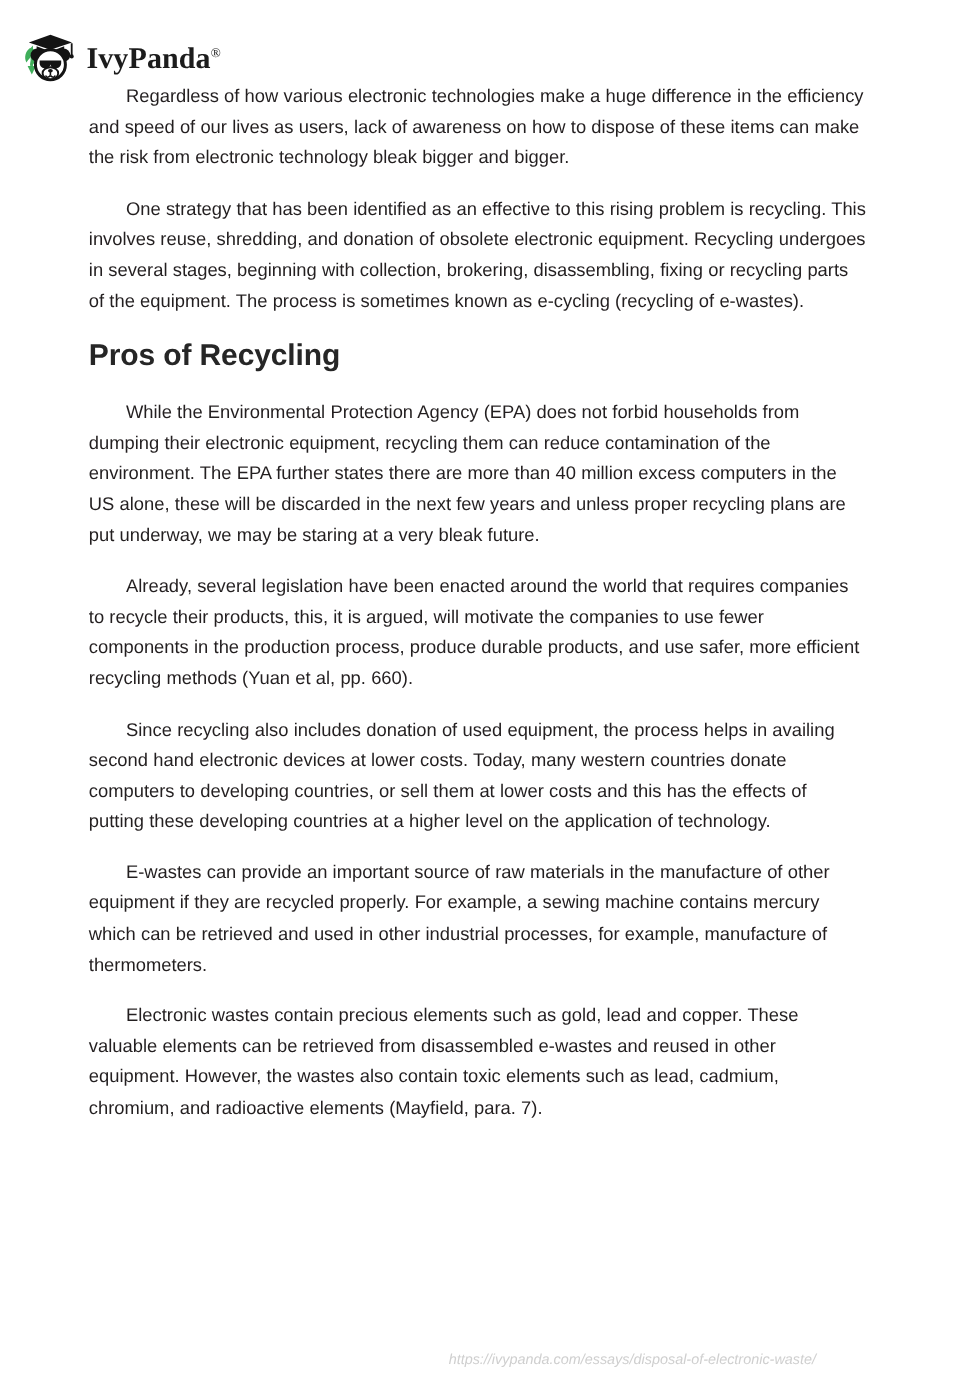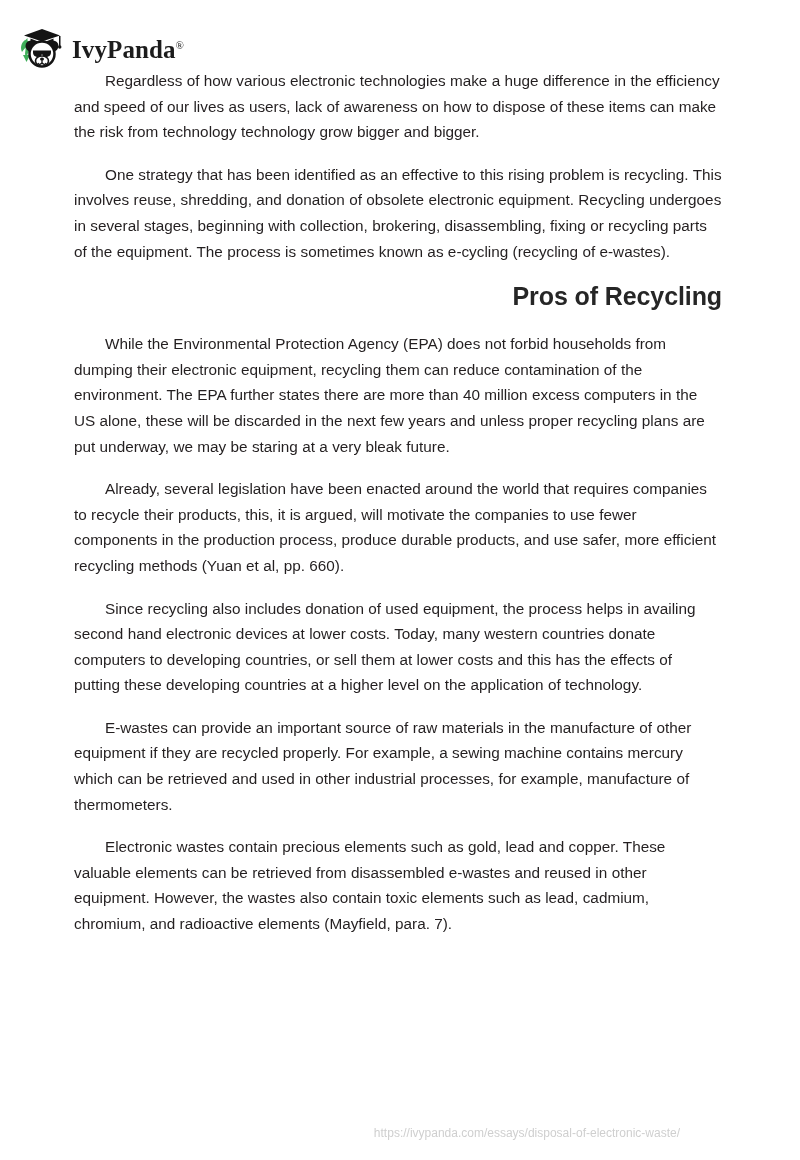--- a/index.html
+++ b/index.html
@@ -88,30 +88,30 @@
     text-align: left;
     word-spacing: 0.1px;
   }
   h2.section-heading {
     margin: 16px 0 20px 0;
     font-size: 25px;
     line-height: 30px;
     font-weight: bold;
     color: #262626;
     letter-spacing: -0.1px;
-    text-align: right;
   }
 
   
   .page-footer {
     position: absolute;
     left: 0;
     bottom: 0;
     width: 700px;
     height: 46px;
+    font-style: italic;
   }
   .footer-url {
     position: absolute;
     right: 20px;
     top: 12px;
     font-size: 12px;
     color: #cfcfcf;
     white-space: nowrap;
     text-decoration: none;
   }
@@ -151,21 +151,21 @@
         <path d="M56 74 C60 78 63 77 64 74" stroke="#141414" stroke-width="2.6" fill="none"></path>
       </g>
     </svg>
     <span class="brand-word"><span>IvyPanda</span><span class="brand-reg">®</span></span>
   </div>
 
 </div>
 
 <div class="doc-body">
 
-  <p class="para">Regardless of how various electronic technologies make a huge difference in the efficiency and speed of our lives as users, lack of awareness on how to dispose of these items can make the risk from technology technology grow bigger and bigger.</p>
+  <p class="para">Regardless of how various electronic technologies make a huge difference in the efficiency and speed of our lives as users, lack of awareness on how to dispose of these items can make the risk from electronic technology bleak bigger and bigger.</p>
 
   <p class="para">One strategy that has been identified as an effective to this rising problem is recycling. This involves reuse, shredding, and donation of obsolete electronic equipment. Recycling undergoes in several stages, beginning with collection, brokering, disassembling, fixing or recycling parts of the equipment. The process is sometimes known as e-cycling (recycling of e-wastes).</p>
 
   <h2 class="section-heading">Pros of Recycling</h2>
 
   <p class="para">While the Environmental Protection Agency (EPA) does not forbid households from dumping their electronic equipment, recycling them can reduce contamination of the environment. The EPA further states there are more than 40 million excess computers in the US alone, these will be discarded in the next few years and unless proper recycling plans are put underway, we may be staring at a very bleak future.</p>
 
   <p class="para">Already, several legislation have been enacted around the world that requires companies to recycle their products, this, it is argued, will motivate the companies to use fewer components in the production process, produce durable products, and use safer, more efficient recycling methods (Yuan et al, pp. 660).</p>
 
   <p class="para">Since recycling also includes donation of used equipment, the process helps in availing second hand electronic devices at lower costs. Today, many western countries donate computers to developing countries, or sell them at lower costs and this has the effects of putting these developing countries at a higher level on the application of technology.</p>

